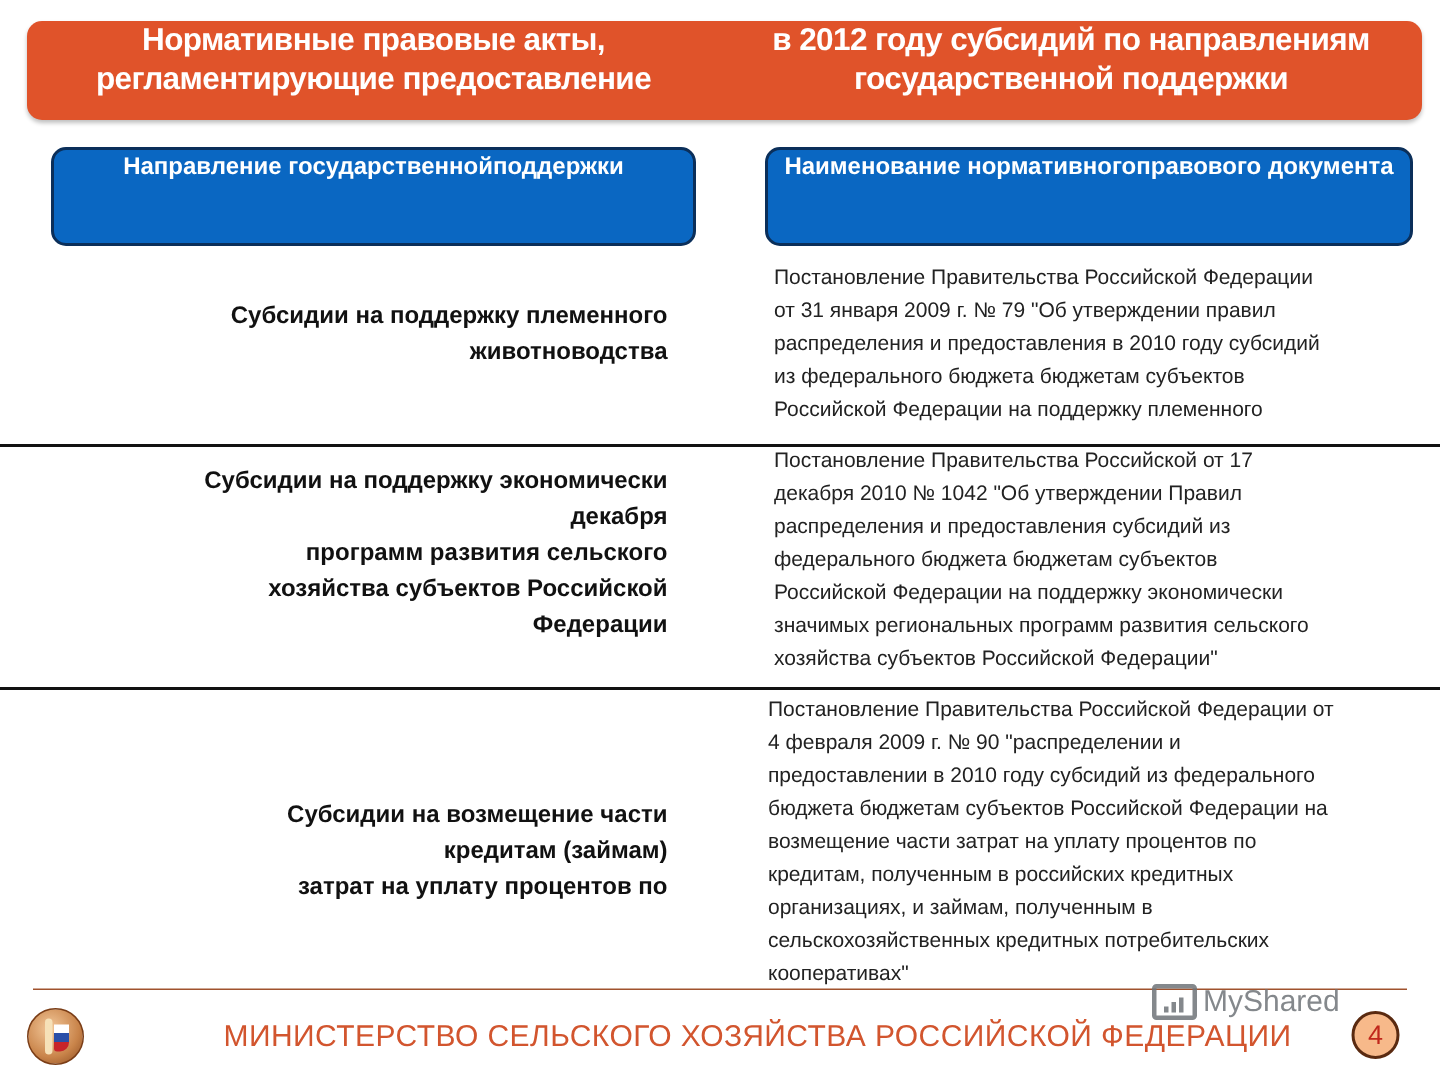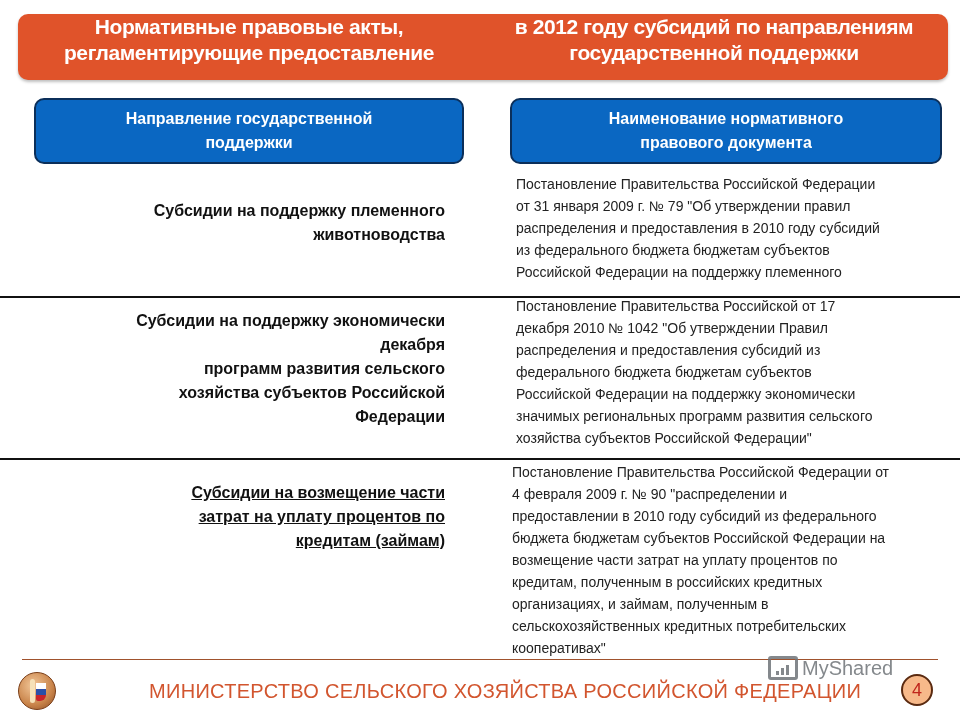--- a/index.html
+++ b/index.html
@@ -17,21 +17,21 @@
     display: flex; flex-direction: row; justify-content: center;
     font-weight: bold; font-size: 21px; line-height: 26px;
     letter-spacing: -0.4px;
   }
   .col-header {
     position: absolute; top: 98px; height: 66px;
     background: #0a67c2; border: 2px solid #0b2f5a; border-radius: 10px;
     box-sizing: border-box;
     color: #fff; font-weight: bold; font-size: 16px; line-height: 24px;
     text-align: center;
-    display: flex; flex-direction: column; justify-content: center;
+    display: flex; flex-direction: row; justify-content: center;
   }
   .col-header.left { left: 34px; width: 430px; }
   .col-header.right { left: 510px; width: 432px; }
 
   .divider {
     position: absolute; left: 0; width: 960px; height: 2px; background: #111;
   }
   .row-label {
     position: absolute; left: 45px; width: 400px;
     font-weight: bold; font-size: 16px; line-height: 24px; color: #111; text-align: right;
@@ -129,24 +129,24 @@
   <span>декабря 2010 № 1042 "Об утверждении Правил</span>
   <span>распределения и предоставления субсидий из</span>
   <span>федерального бюджета бюджетам субъектов</span>
   <span>Российской Федерации на поддержку экономически</span>
   <span>значимых региональных программ развития сельского</span>
   <span>хозяйства субъектов Российской Федерации"</span>
 </div>
 
 <div class="divider" style="top:458px;"></div>
 
-<div class="row-label" style="top:481px;text-decoration:underline;">
+<div class="row-label" style="top:532px;">
   <span>Субсидии на возмещение части</span>
+  <span>кредитам (займам)</span>
   <span>затрат на уплату процентов по</span>
-  <span>кредитам (займам)</span>
 </div>
 <div class="row-doc" style="left:512px; top:461px;">
   <span>Постановление Правительства Российской Федерации от</span>
   <span>4 февраля 2009 г. № 90 "распределении и</span>
   <span>предоставлении в 2010 году субсидий из федерального</span>
   <span>бюджета бюджетам субъектов Российской Федерации на</span>
   <span>возмещение части затрат на уплату процентов по</span>
   <span>кредитам, полученным в российских кредитных</span>
   <span>организациях, и займам, полученным в</span>
   <span>сельскохозяйственных кредитных потребительских</span>

